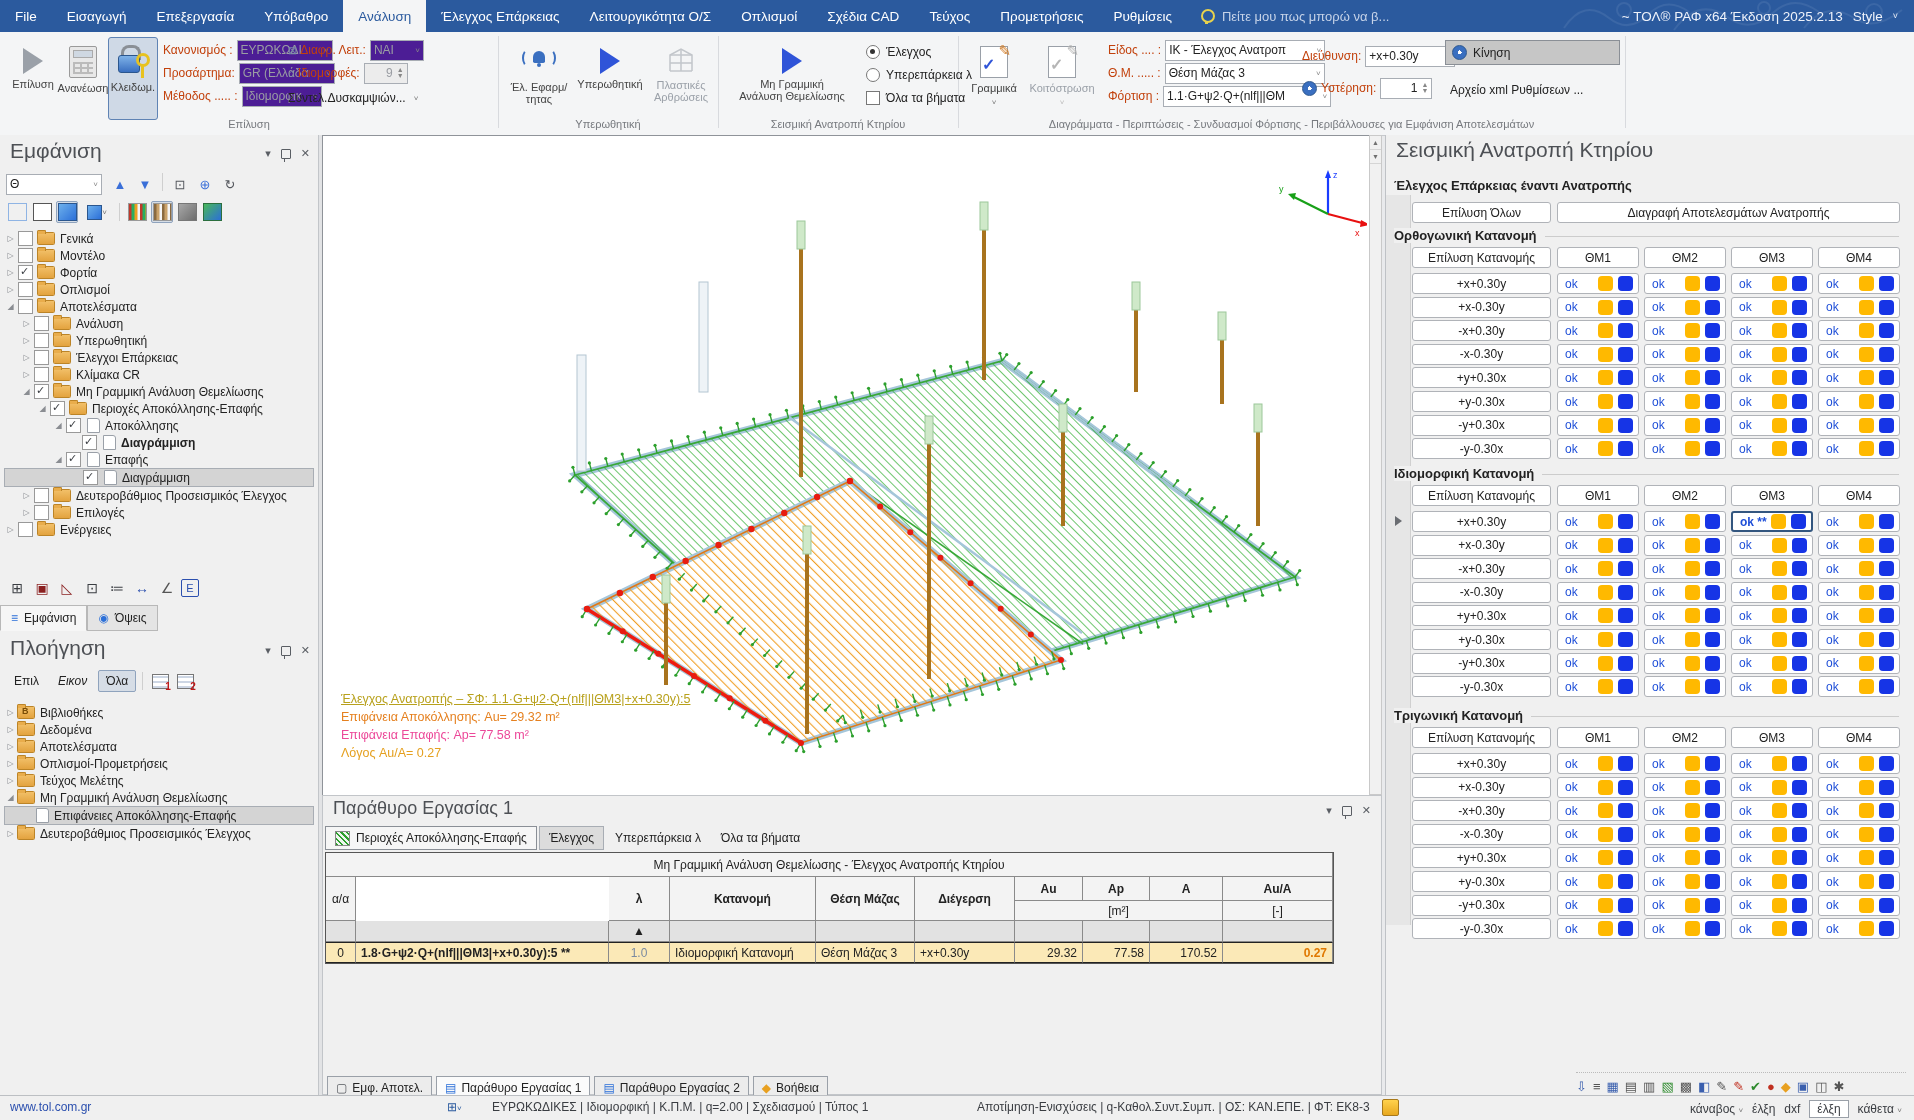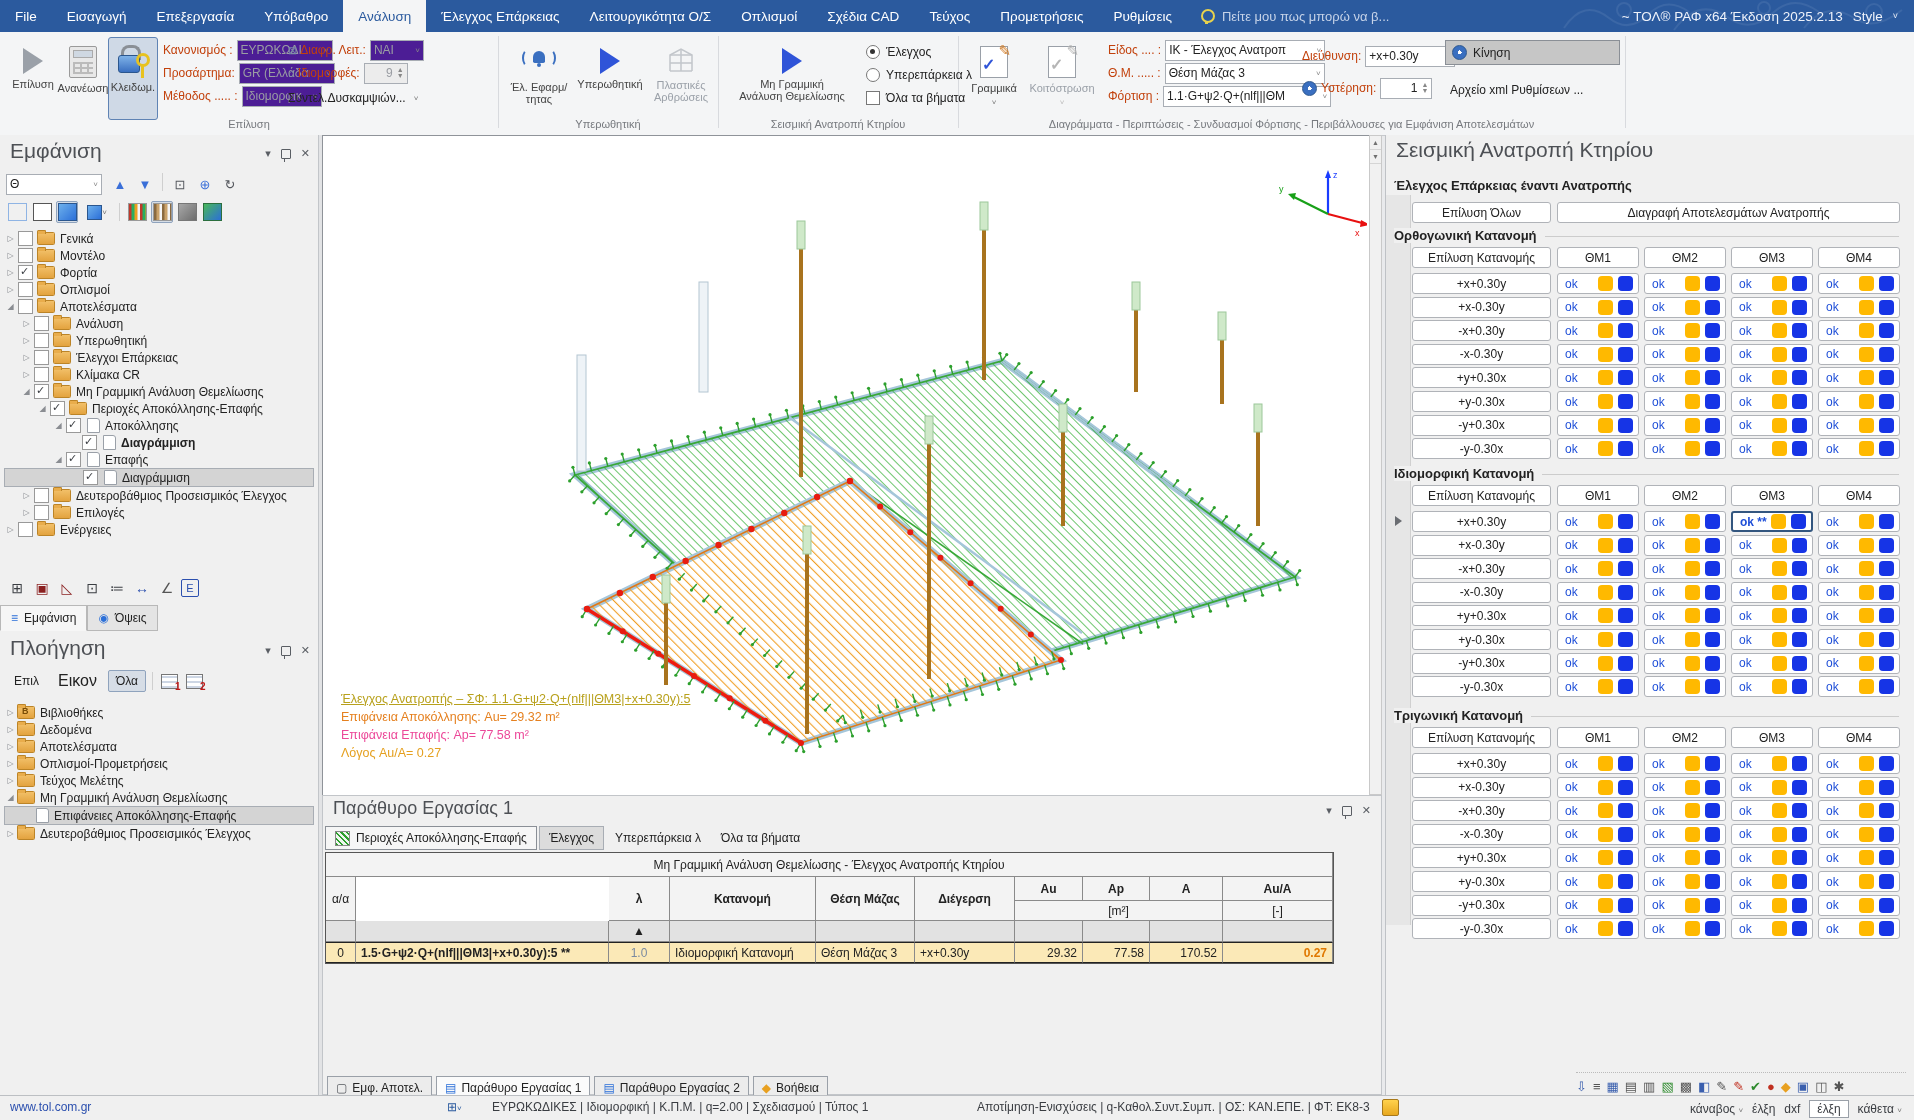--- a/index.html
+++ b/index.html
@@ -521,21 +521,21 @@
 
   <div class="panel" style="left:0;top:632px;width:318px;height:463px">
     <div class="ptitle" style="top:4px">Πλοήγηση</div>
     <div class="pbtns" style="right:8px;top:12px">
       <span>▾</span>
       <span class="pin"></span>
       <span>✕</span>
     </div>
     <div class="tbar" style="left:6px;top:38px" id="nav-tabs">
         <span class="tico" style="width: auto; padding: 0px 7px; font-size: 12px;">Επιλ</span>
-        <span class="tico" style="width: auto; padding: 0px 7px; font-size: 16px;">Εικον</span>
+        <span class="tico" style="width: auto; padding: 0px 7px; font-size: 12px; font-style: italic;">Εικον</span>
         <span class="tico pressed" style="width: auto; padding: 0px 7px; font-size: 12px;">Όλα</span>
         <span class="tsep"></span>
         <span class="tico">
           <span style="position: relative; width: 15px; height: 13px; border: 1px solid rgb(119, 119, 119); background: repeating-linear-gradient(0deg, rgb(205, 214, 228) 0px, rgb(205, 214, 228) 2px, rgb(255, 255, 255) 2px, rgb(255, 255, 255) 5px); display: inline-block;">
             <span style="position: absolute; right: -3px; bottom: -4px; color: rgb(192, 24, 24); font-weight: bold; font-size: 10px;">1</span>
           </span>
         </span>
         <span class="tico">
           <span style="position: relative; width: 15px; height: 13px; border: 1px solid rgb(119, 119, 119); background: repeating-linear-gradient(0deg, rgb(205, 214, 228) 0px, rgb(205, 214, 228) 2px, rgb(255, 255, 255) 2px, rgb(255, 255, 255) 5px); display: inline-block;">
             <span style="position: absolute; right: -3px; bottom: -4px; color: rgb(192, 24, 24); font-weight: bold; font-size: 10px;">2</span>
@@ -989,21 +989,21 @@
         <div class="tc" style="left: 30px; top: 68px; width: 253px; height: 21px; background: rgb(226, 226, 226);"></div>
         <div class="tc" style="left: 283px; top: 68px; width: 61px; height: 21px; background: rgb(226, 226, 226);">▲</div>
         <div class="tc" style="left: 344px; top: 68px; width: 146px; height: 21px; background: rgb(226, 226, 226);"></div>
         <div class="tc" style="left: 490px; top: 68px; width: 99px; height: 21px; background: rgb(226, 226, 226);"></div>
         <div class="tc" style="left: 589px; top: 68px; width: 100px; height: 21px; background: rgb(226, 226, 226);"></div>
         <div class="tc" style="left: 689px; top: 68px; width: 68px; height: 21px; background: rgb(226, 226, 226);"></div>
         <div class="tc" style="left: 757px; top: 68px; width: 67px; height: 21px; background: rgb(226, 226, 226);"></div>
         <div class="tc" style="left: 824px; top: 68px; width: 73px; height: 21px; background: rgb(226, 226, 226);"></div>
         <div class="tc" style="left: 897px; top: 68px; width: 110px; height: 21px; background: rgb(226, 226, 226);"></div>
         <div class="tc datacell" style="left: 0px; top: 89px; width: 30px; height: 21px; border-top: 1.5px solid rgb(34, 34, 34); border-bottom: 1.5px solid rgb(34, 34, 34);">0</div>
-        <div class="tc datacell" style="left: 30px; top: 89px; width: 253px; height: 21px; justify-content: flex-start; padding-left: 5px; font-weight: bold; border-top: 1.5px solid rgb(34, 34, 34); border-bottom: 1.5px solid rgb(34, 34, 34);">1.5·G+ψ2·Q+(nlf|||ΘΜ3|+x+0.30y):5 **</div>
+        <div class="tc datacell" style="left: 30px; top: 89px; width: 253px; height: 21px; justify-content: flex-start; padding-left: 5px; font-weight: bold; border-top: 1.5px solid rgb(34, 34, 34); border-bottom: 1.5px solid rgb(34, 34, 34);">1.8·G+ψ2·Q+(nlf|||ΘΜ3|+x+0.30y):5 **</div>
         <div class="tc datacell" style="left: 283px; top: 89px; width: 61px; height: 21px; color: rgb(122, 138, 160); border-top: 1.5px solid rgb(34, 34, 34); border-bottom: 1.5px solid rgb(34, 34, 34);">1.0</div>
         <div class="tc datacell" style="left: 344px; top: 89px; width: 146px; height: 21px; justify-content: flex-start; padding-left: 5px; border-top: 1.5px solid rgb(34, 34, 34); border-bottom: 1.5px solid rgb(34, 34, 34);">Ιδιομορφική Κατανομή</div>
         <div class="tc datacell" style="left: 490px; top: 89px; width: 99px; height: 21px; justify-content: flex-start; padding-left: 5px; border-top: 1.5px solid rgb(34, 34, 34); border-bottom: 1.5px solid rgb(34, 34, 34);">Θέση Μάζας 3</div>
         <div class="tc datacell" style="left: 589px; top: 89px; width: 100px; height: 21px; justify-content: flex-start; padding-left: 5px; border-top: 1.5px solid rgb(34, 34, 34); border-bottom: 1.5px solid rgb(34, 34, 34);">+x+0.30y</div>
         <div class="tc datacell" style="left: 689px; top: 89px; width: 68px; height: 21px; justify-content: flex-end; padding-right: 5px; border-top: 1.5px solid rgb(34, 34, 34); border-bottom: 1.5px solid rgb(34, 34, 34);">29.32</div>
         <div class="tc datacell" style="left: 757px; top: 89px; width: 67px; height: 21px; justify-content: flex-end; padding-right: 5px; border-top: 1.5px solid rgb(34, 34, 34); border-bottom: 1.5px solid rgb(34, 34, 34);">77.58</div>
         <div class="tc datacell" style="left: 824px; top: 89px; width: 73px; height: 21px; justify-content: flex-end; padding-right: 5px; border-top: 1.5px solid rgb(34, 34, 34); border-bottom: 1.5px solid rgb(34, 34, 34);">170.52</div>
         <div class="tc datacell" style="left: 897px; top: 89px; width: 110px; height: 21px; justify-content: flex-end; padding-right: 5px; font-weight: bold; color: rgb(224, 120, 0); border-top: 1.5px solid rgb(34, 34, 34); border-bottom: 1.5px solid rgb(34, 34, 34);">0.27</div>
       </div>
     <div style="position:absolute;left:4px;top:280px;display:flex;gap:4px" id="work-bottom-tabs">

